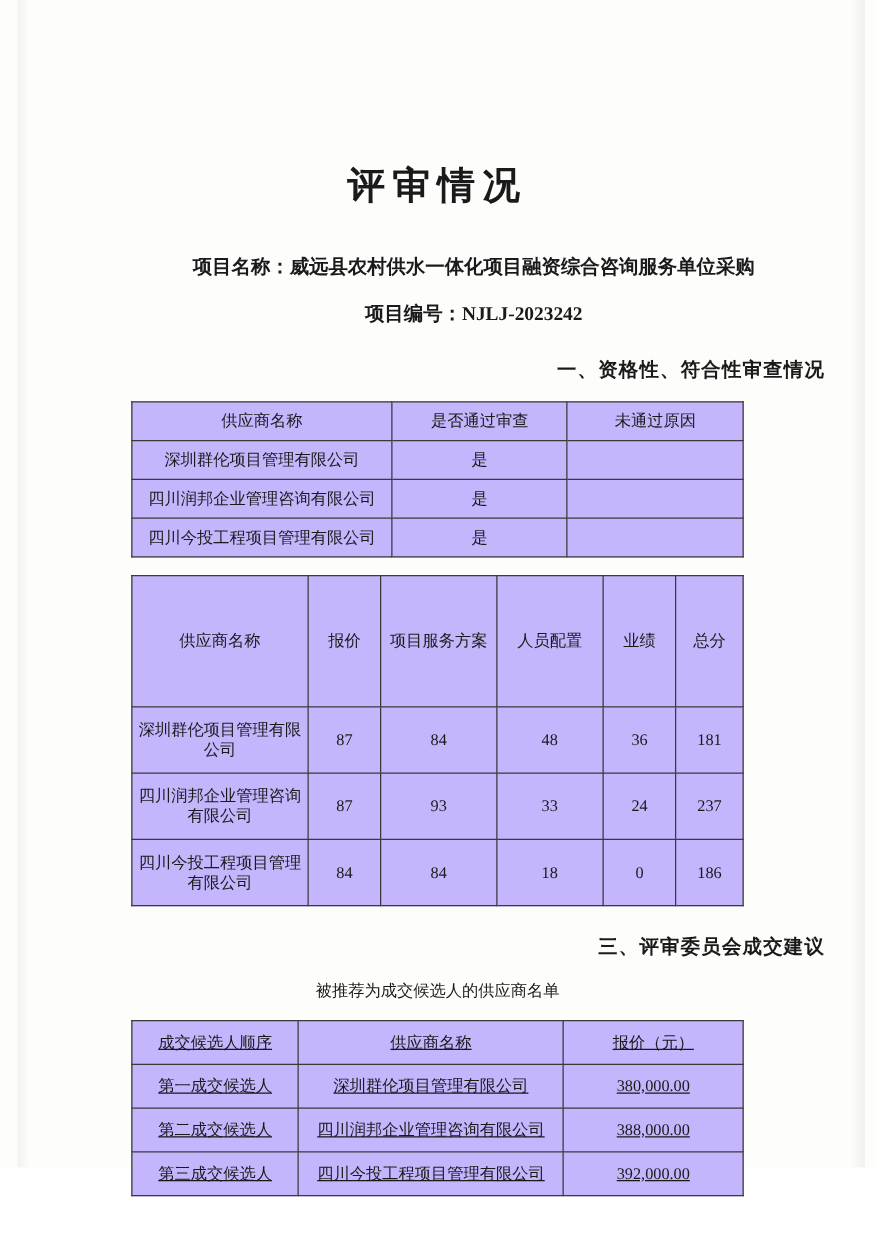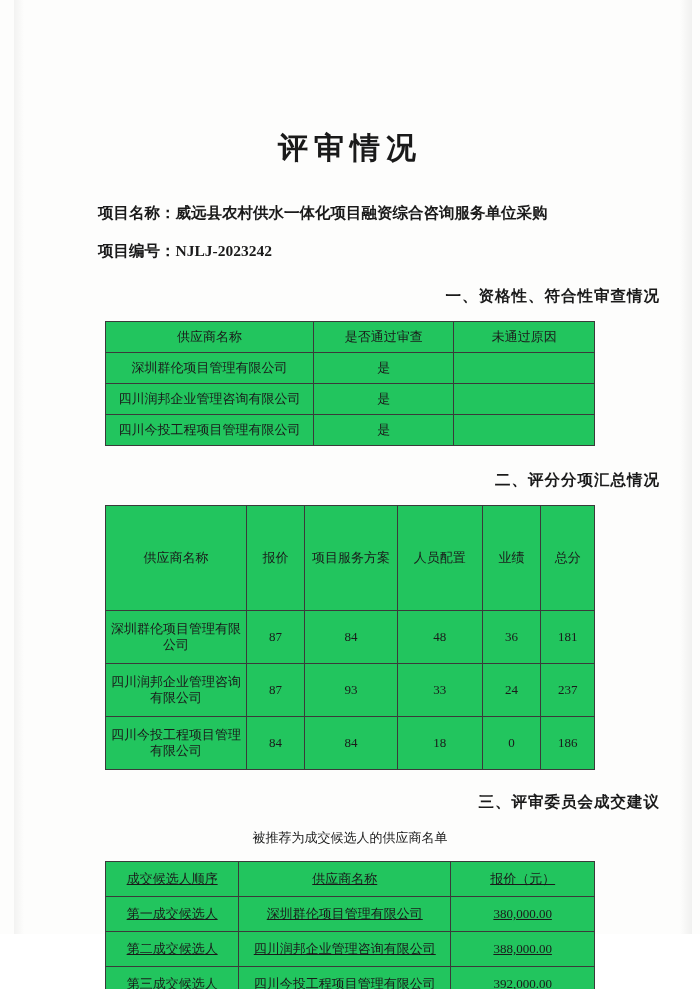--- a/index.html
+++ b/index.html
@@ -45,20 +45,21 @@
     letter-spacing: 6px;
     margin: 0;
     padding-top: 128px;
     font-family: "DejaVu Serif", "Liberation Serif", serif;
   }
   .meta-line {
     font-size: 15.5px;
     font-weight: bold;
     margin: 0;
     padding-left: 58px;
+    text-align: center;
   }
   .meta-line.first { padding-top: 34px; }
   .meta-line.second { padding-top: 17px; }
   .meta-val { font-weight: bold; }
 
   .section-head {
     text-align: right;
     font-size: 15.5px;
     font-weight: bold;
     margin: 0;
@@ -71,21 +72,21 @@
   .sub-note {
     text-align: center;
     font-size: 13px;
     margin: 0;
     padding-top: 16px;
   }
 
   table {
     border-collapse: collapse;
     margin: 0 auto;
-    background: #22c55e;
+    background: #c4b5fd;
   }
   table td, table th {
     border: 1px solid #3a3a3a;
     text-align: center;
     font-weight: normal;
     font-size: 13px;
     padding: 4px 2px;
   }
 
   
@@ -161,21 +162,20 @@
         <td class="c3"></td>
       </tr>
       <tr>
         <td class="c1">四川今投工程项目管理有限公司</td>
         <td class="c2">是</td>
         <td class="c3"></td>
       </tr>
     </tbody>
   </table>
 
-  <h2 class="section-head section-2">二、评分分项汇总情况</h2>
 
   <table class="tbl-score">
     <tbody>
       <tr>
         <th class="c1">供应商名称</th>
         <th class="c2">报价</th>
         <th class="c3">项目服务方案</th>
         <th class="c4">人员配置</th>
         <th class="c5">业绩</th>
         <th class="c6">总分</th>

